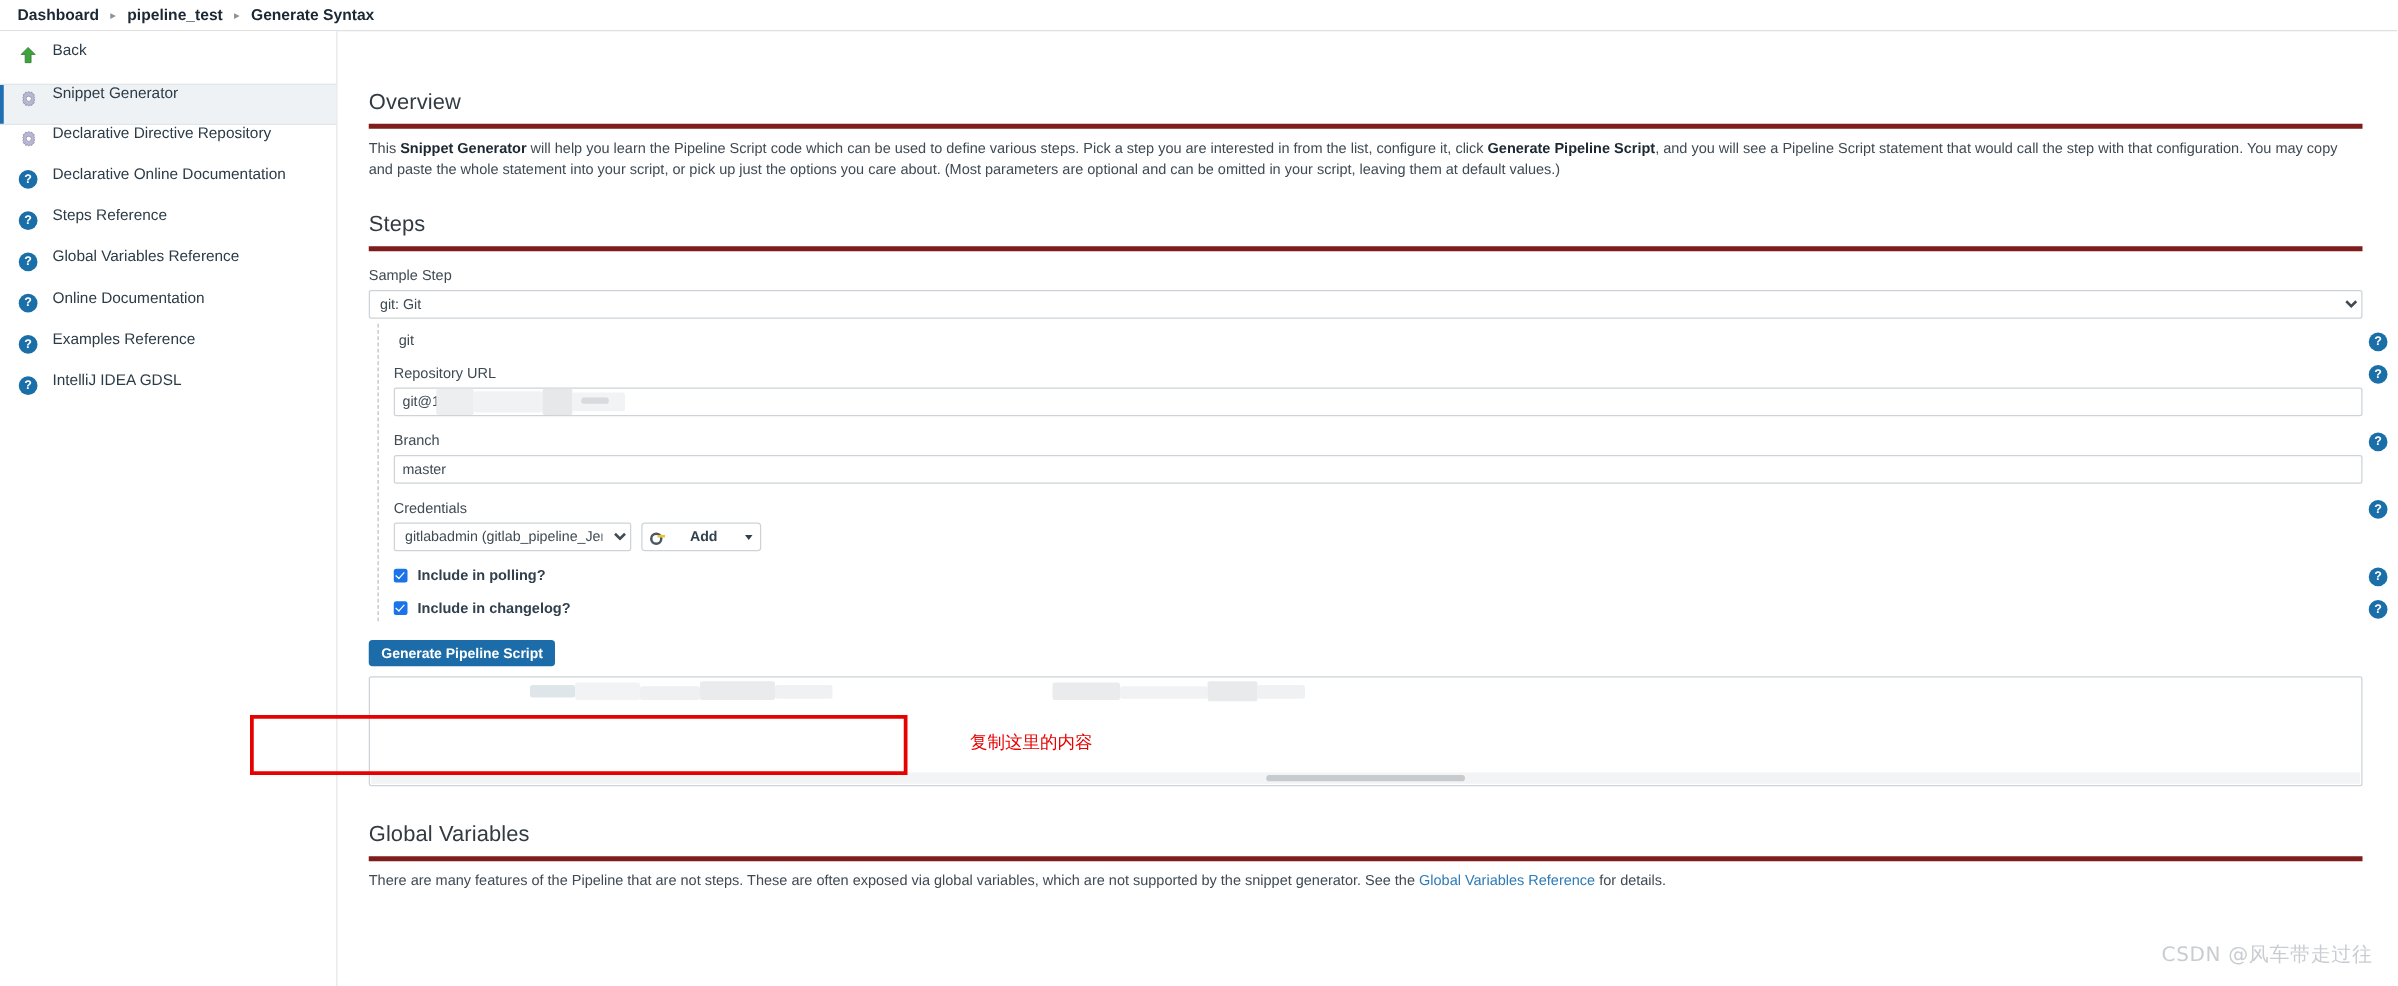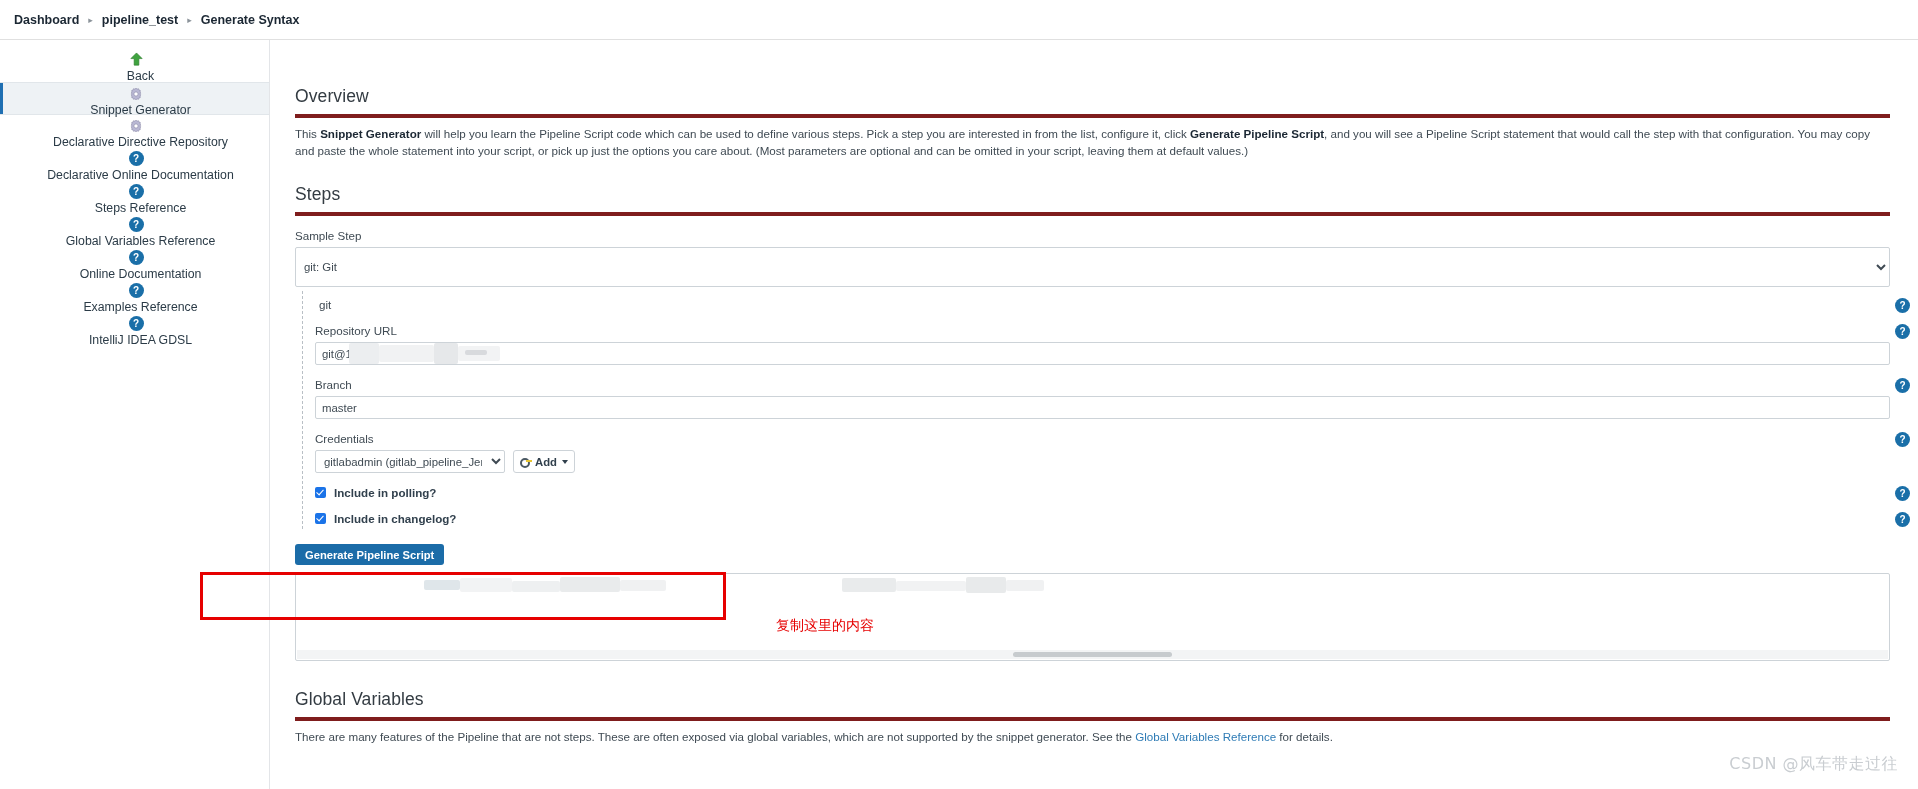--- a/index.html
+++ b/index.html
@@ -7,21 +7,21 @@
     margin: 0; padding: 0;
     width: 1918px; height: 789px;
     background: #ffffff;
     font-family: "Liberation Sans", sans-serif;
     overflow: hidden;
   }
   body { position: relative; }
 
   
   #breadcrumb-bar {
-    height: 40px;
+    height: 25px;
     background: #ffffff;
     border-bottom: 1px solid #e0e0e0;
     display: flex;
     align-items: center;
     padding-left: 14px;
     font-size: 12.5px;
     font-weight: bold;
     color: #1b2733;
   }
   #breadcrumb-bar .crumb { color: #1b2733; cursor: pointer; white-space: nowrap; }
@@ -43,29 +43,28 @@
   
   #sidebar {
     width: 270px;
     flex: 0 0 270px;
     background: #ffffff;
     border-right: 1px solid #e3e5e8;
     padding-top: 9px;
   }
   .side-item {
     display: flex;
-    align-items: center;
+    align-items: flex-start;
     height: 33px;
     padding-left: 12px;
     font-size: 12.3px;
     color: #2b3b47;
     cursor: pointer;
     position: relative;
     white-space: nowrap;
-    flex-direction: column;
   }
   .side-item.selected {
     background: #eef2f5;
     border-top: 1px solid #e1e6ea;
     border-bottom: 1px solid #e1e6ea;
   }
   .side-item.selected::before {
     content: "";
     position: absolute;
     left: 0; top: 0; bottom: 0;
@@ -134,21 +133,21 @@
     height: 23px;
     border: 1px solid #cdd3d8;
     border-radius: 2px;
     background: #ffffff;
     font-size: 11.4px;
     color: #3f4a53;
     padding: 0 6px;
     font-family: "Liberation Sans", sans-serif;
     outline: none;
   }
-  select.form-control { height: 40px; padding-left: 4px; }
+  select.form-control { height: 23px; padding-left: 4px; }
 
   
   .nested {
     border-left: 1px dashed #b9bfc5;
     margin-left: 7px;
     padding-left: 12px;
     padding-top: 3px;
     padding-bottom: 4px;
     margin-top: 4px;
   }
@@ -188,21 +187,21 @@
     min-width: 59px;
     border: 1px solid #cdd3d8;
     border-radius: 3px;
     background: #ffffff;
     font-size: 11.3px;
     font-weight: bold;
     color: #31404d;
     display: flex;
     align-items: center;
     justify-content: center;
-    gap: 3px;
+    gap: 20px;
     cursor: pointer;
     font-family: "Liberation Sans", sans-serif;
     padding: 0 6px;
   }
   .key-ico {
     width: 12px; height: 9px;
     position: relative;
     display: inline-block;
   }
   .key-ico::before {
@@ -314,21 +313,21 @@
     top: 572px;
     width: 526px;
     height: 48px;
     border: 3px solid #e60000;
     pointer-events: none;
     z-index: 20;
   }
   #anno-text {
     position: absolute;
     left: 776px;
-    top: 617px;
+    top: 585px;
     color: #e60000;
     font-size: 14px;
     z-index: 20;
     white-space: nowrap;
     font-family: "DejaVu Sans", sans-serif;
   }
 
   #globals-section { margin-top: 28px; }
 
   #watermark {

